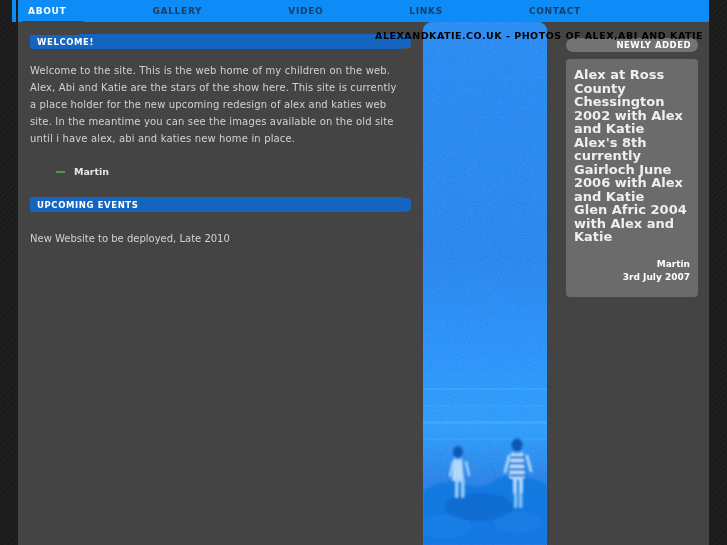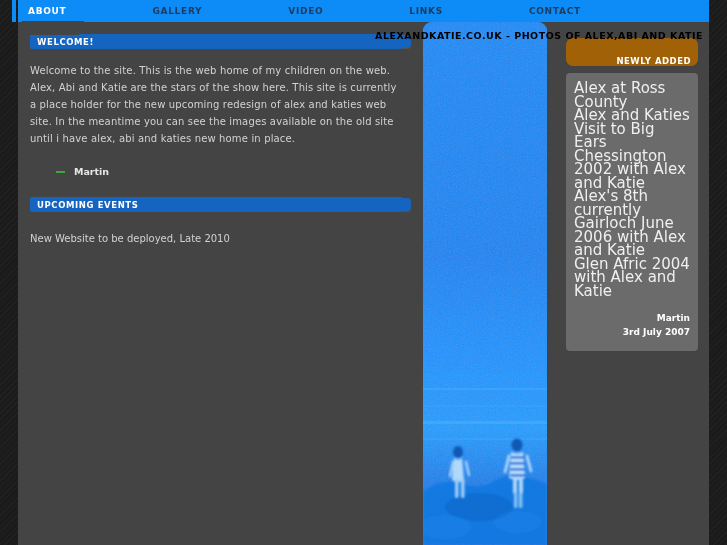--- a/index.html
+++ b/index.html
@@ -228,48 +228,49 @@
 
   
   #sidebar {
     position: absolute;
     top: 38px;
     left: 566px;
     width: 132px;
     z-index: 12;
   }
   #sidebar-head {
-    height: 28px;
-    background: #a16207;
+    height: 14px;
+    background: #737373;
     border-radius: 7px;
     display: flex;
-    align-items: flex-end;
+    align-items: center;
     justify-content: flex-end;
   }
   #sidebar-head .head-label {
     font-size: 8.5px;
     font-weight: bold;
     color: #ffffff;
     letter-spacing: 0.5px;
     text-transform: uppercase;
     padding-right: 7px;
     white-space: nowrap;
   }
   #sidebar-panel {
     margin-top: 7px;
     background: #6b6b6b;
     border-radius: 4px;
     padding: 9px 8px 12px 8px;
   }
   .sidebar-item {
-    font-size: 15px;
+    font-size: 13px;
     line-height: 13.5px;
     color: #efefef;
     margin-bottom: 0px;
     cursor: pointer;
+    font-weight: bold;
   }
   .sidebar-foot {
     margin-top: 14px;
     text-align: right;
     font-size: 9px;
     font-weight: bold;
     color: #ffffff;
     line-height: 13.5px;
   }
 </style>
@@ -399,21 +400,20 @@
 
     <div class="event-text">New Website to be deployed, Late 2010</div>
   </div>
 
   <div id="sidebar">
     <div id="sidebar-head">
       <span class="head-label">Newly Added</span>
     </div>
     <div id="sidebar-panel">
       <div class="sidebar-item">Alex at Ross County</div>
-      <div class="sidebar-item">Alex and Katies Visit to Big Ears</div>
       <div class="sidebar-item">Chessington 2002 with Alex and Katie</div>
       <div class="sidebar-item">Alex's 8th currently</div>
       <div class="sidebar-item">Gairloch June 2006 with Alex and Katie</div>
       <div class="sidebar-item">Glen Afric 2004 with Alex and Katie</div>
       <div class="sidebar-foot">
         <div>Martin</div>
         <div>3rd July 2007</div>
       </div>
     </div>
   </div>

